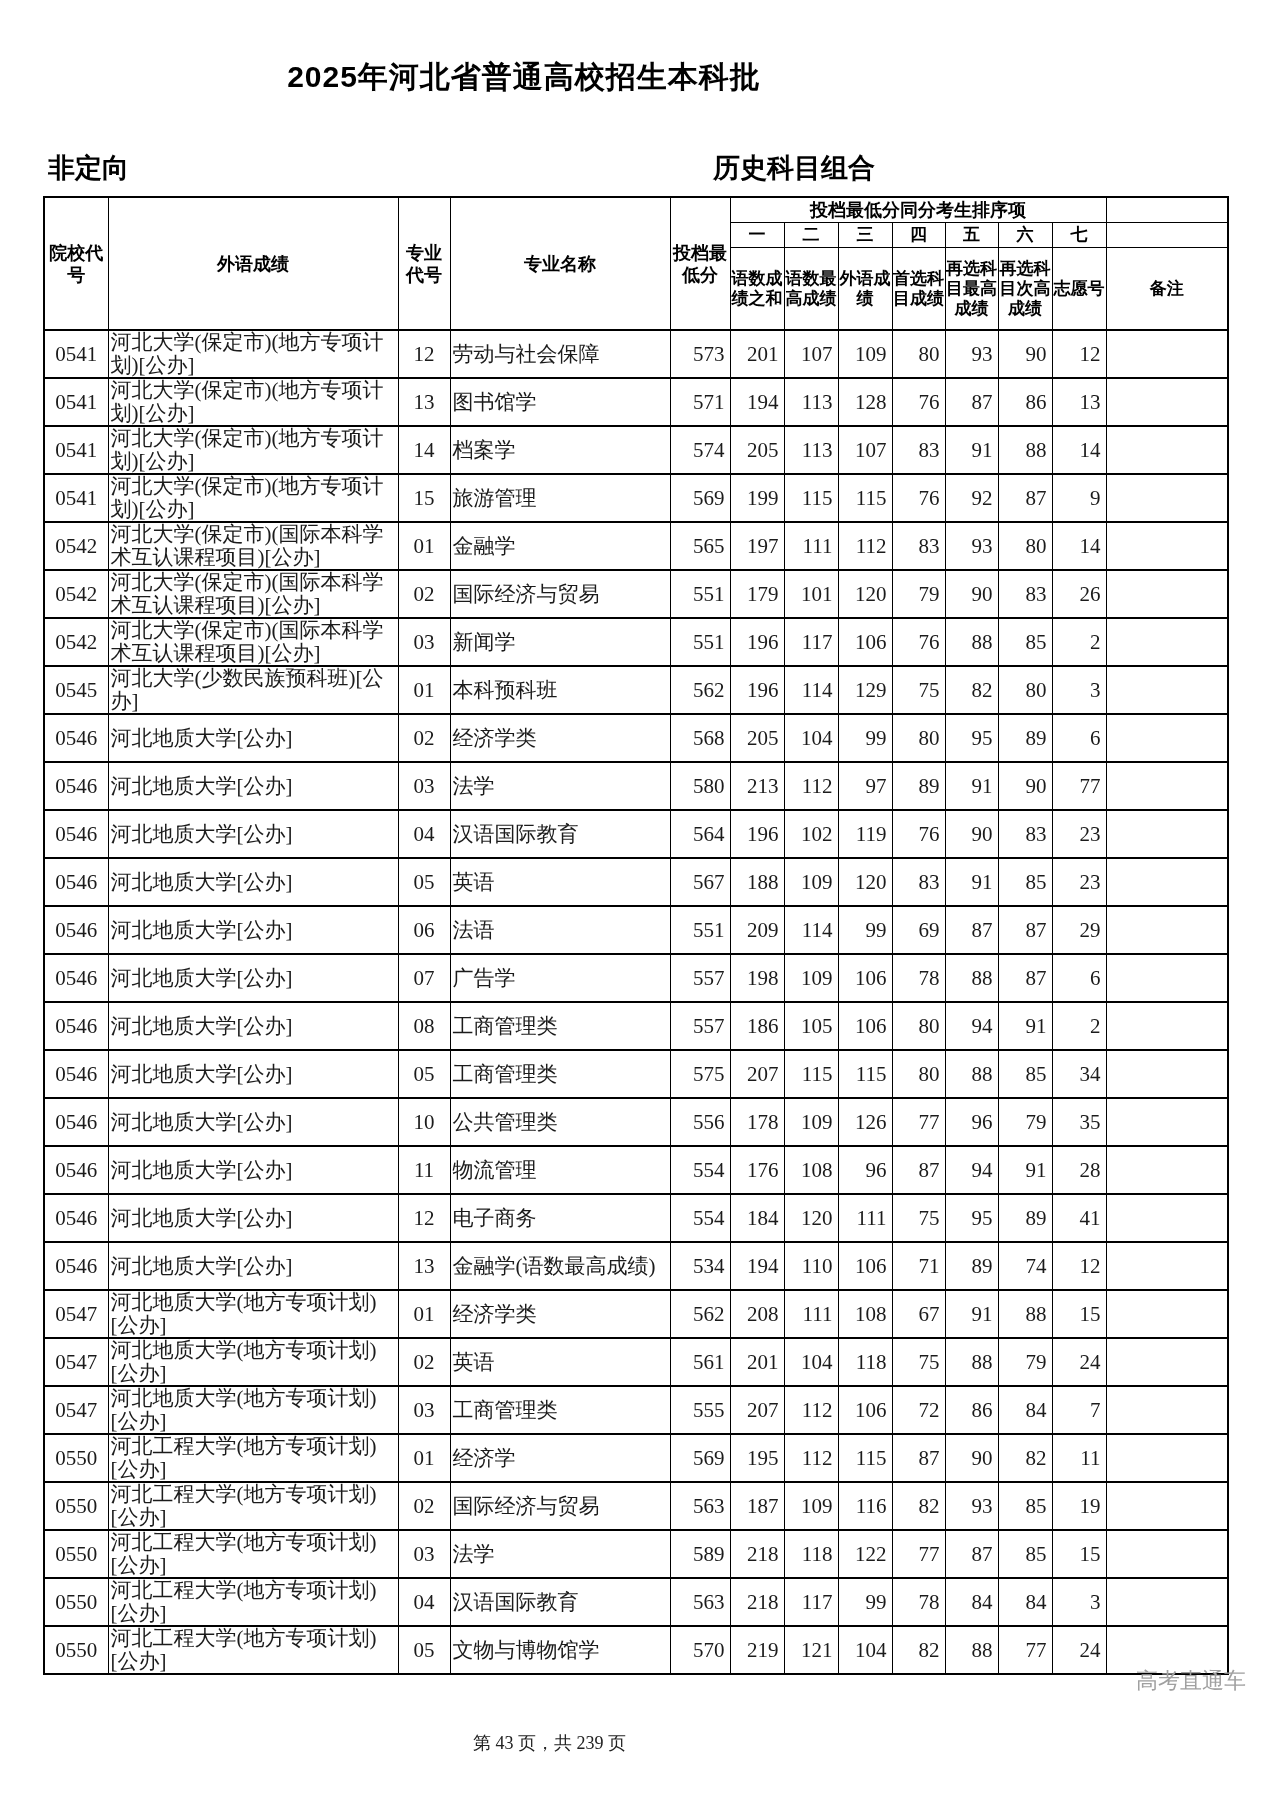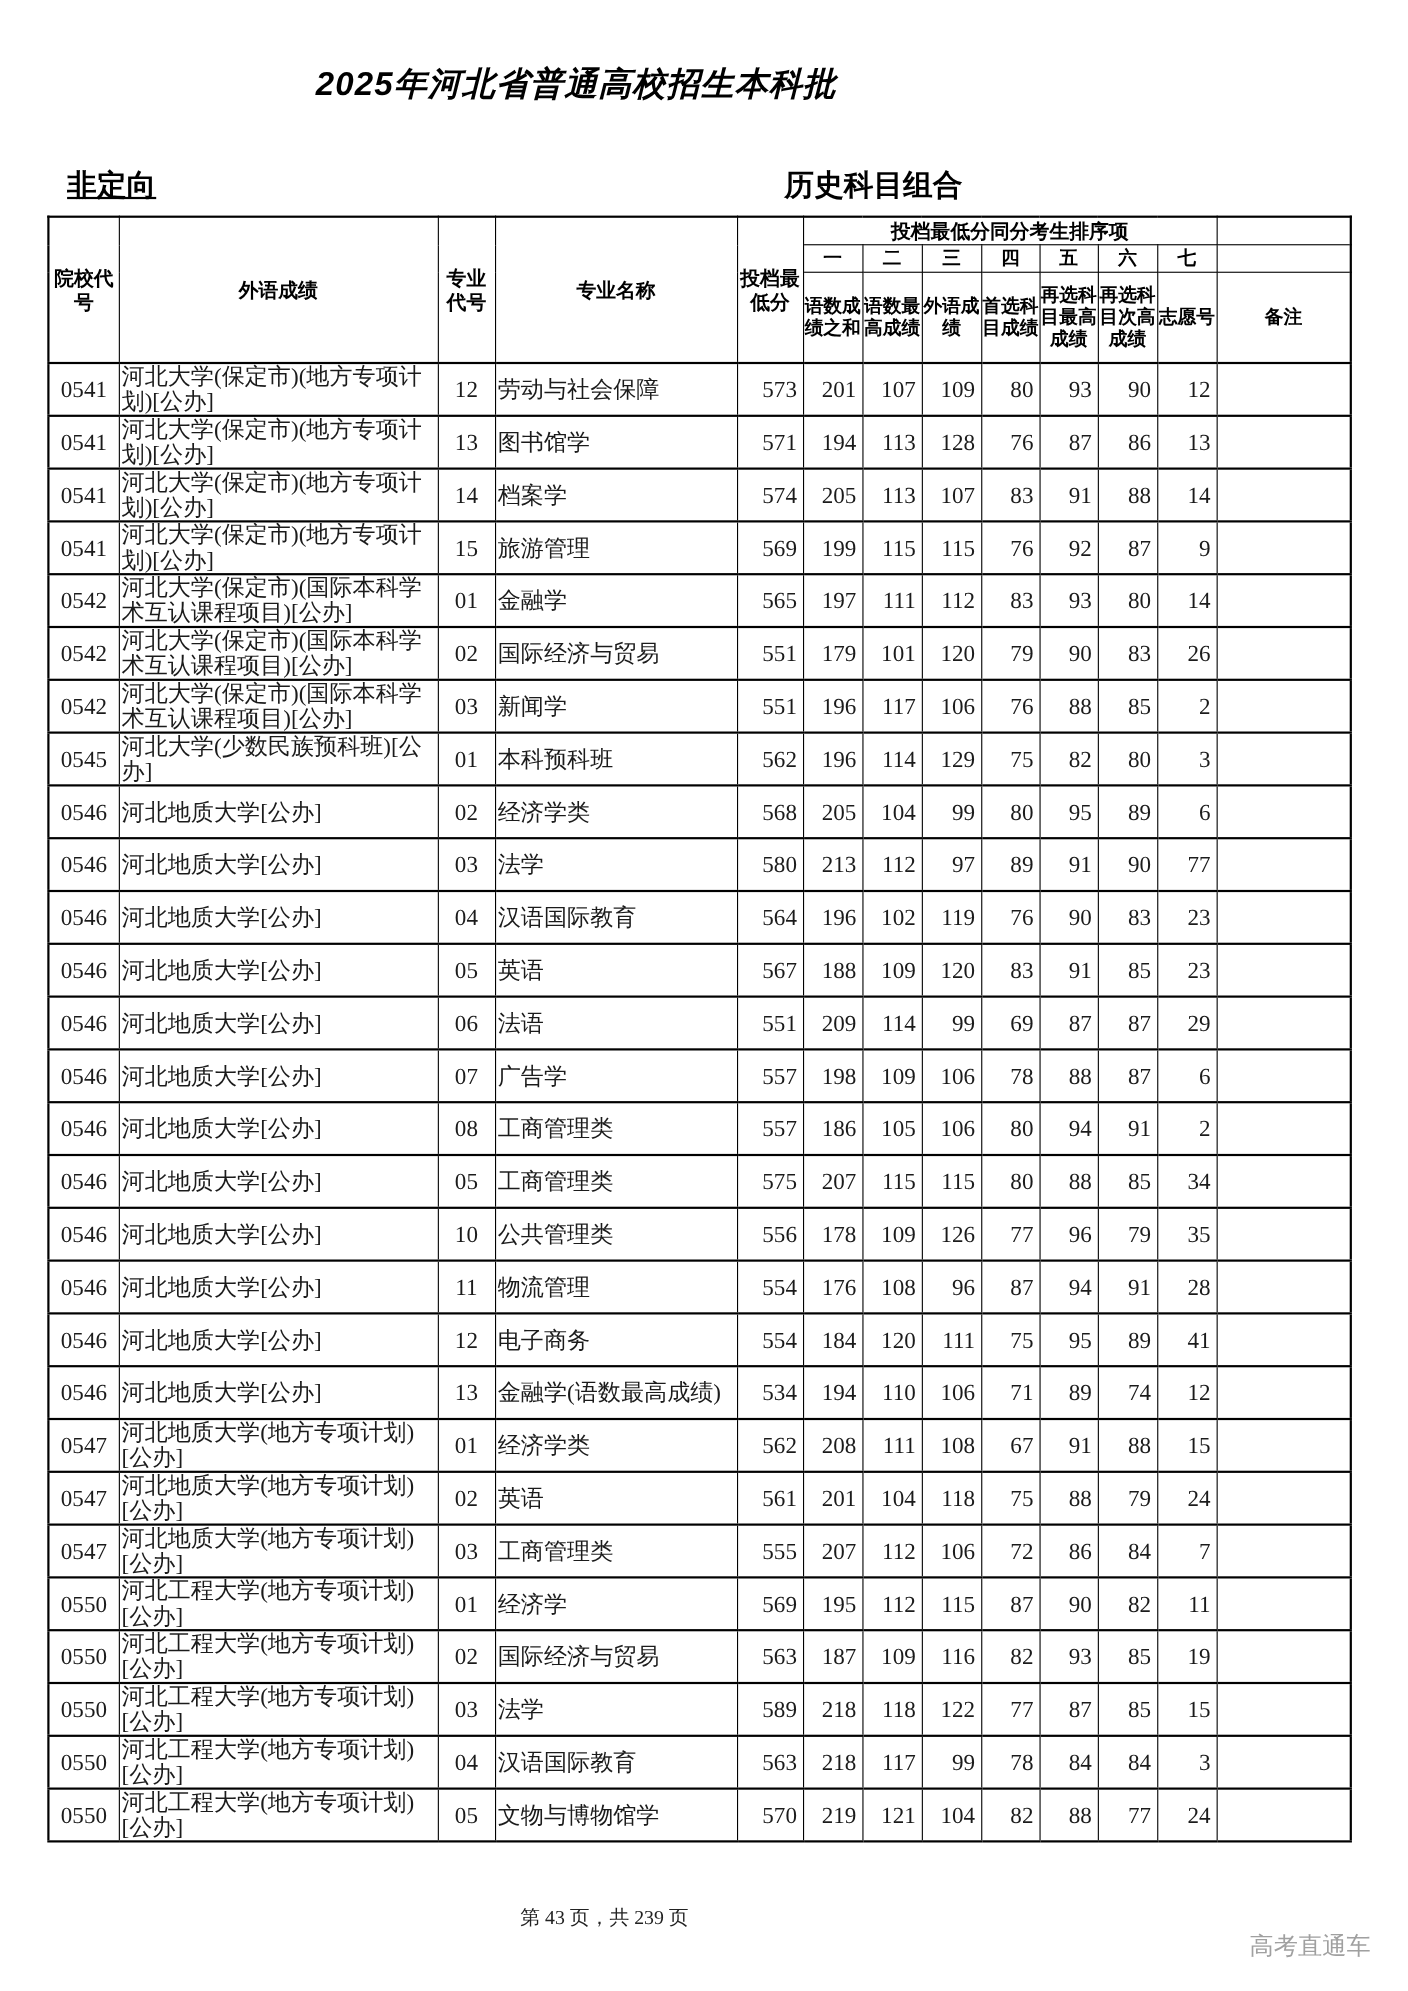--- a/index.html
+++ b/index.html
@@ -10,28 +10,27 @@
     overflow: hidden;
     font-family: "Liberation Serif", "DejaVu Serif", serif;
     color: #000;
   }
   .doc-title {
     position: absolute; top: 56px; left: 0; width: 1048px;
     text-align: center;
     font-family: "Liberation Sans", "DejaVu Sans", sans-serif;
     font-weight: bold; font-size: 30px; line-height: 42px;
     letter-spacing: 1px;
-    font-style: italic;
   }
   .subtitle {
     position: absolute; top: 150px;
     font-family: "Liberation Sans", "DejaVu Sans", sans-serif;
     font-weight: bold; font-size: 27px;
   }
-  .subtitle-left  { left: 61px; text-decoration: underline; }
+  .subtitle-left  { left: 48px; }
   .subtitle-right { left: 713px; }
 
   table.adm {
     position: absolute; top: 196px; left: 43px;
     width: 1184px;
     border-collapse: collapse; table-layout: fixed;
     border: 2px solid #000;
   }
   .adm th {
     border: 1px solid #000;
@@ -56,21 +55,21 @@
   .adm td.m-code { text-align: center; }
   .adm td.m-name { text-align: left; padding-left: 2px; }
   .adm td.num    { text-align: right; padding-right: 5px; }
   .adm td.remark { }
 
   .page-info {
     position: absolute; top: 1731px; left: 473px;
     font-size: 18px; color: #222;
   }
   .watermark {
-    position: absolute; top: 1754px; left: 1136px;
+    position: absolute; top: 1666px; left: 1136px;
     font-size: 22px; color: #a0a0a0;
     font-family: Liberation Sans, sans-serif;
   }
 </style>
 </head>
 <body>
 
 <div class="doc-title">
   <div>2025年河北省普通高校招生本科批</div>
 </div>

